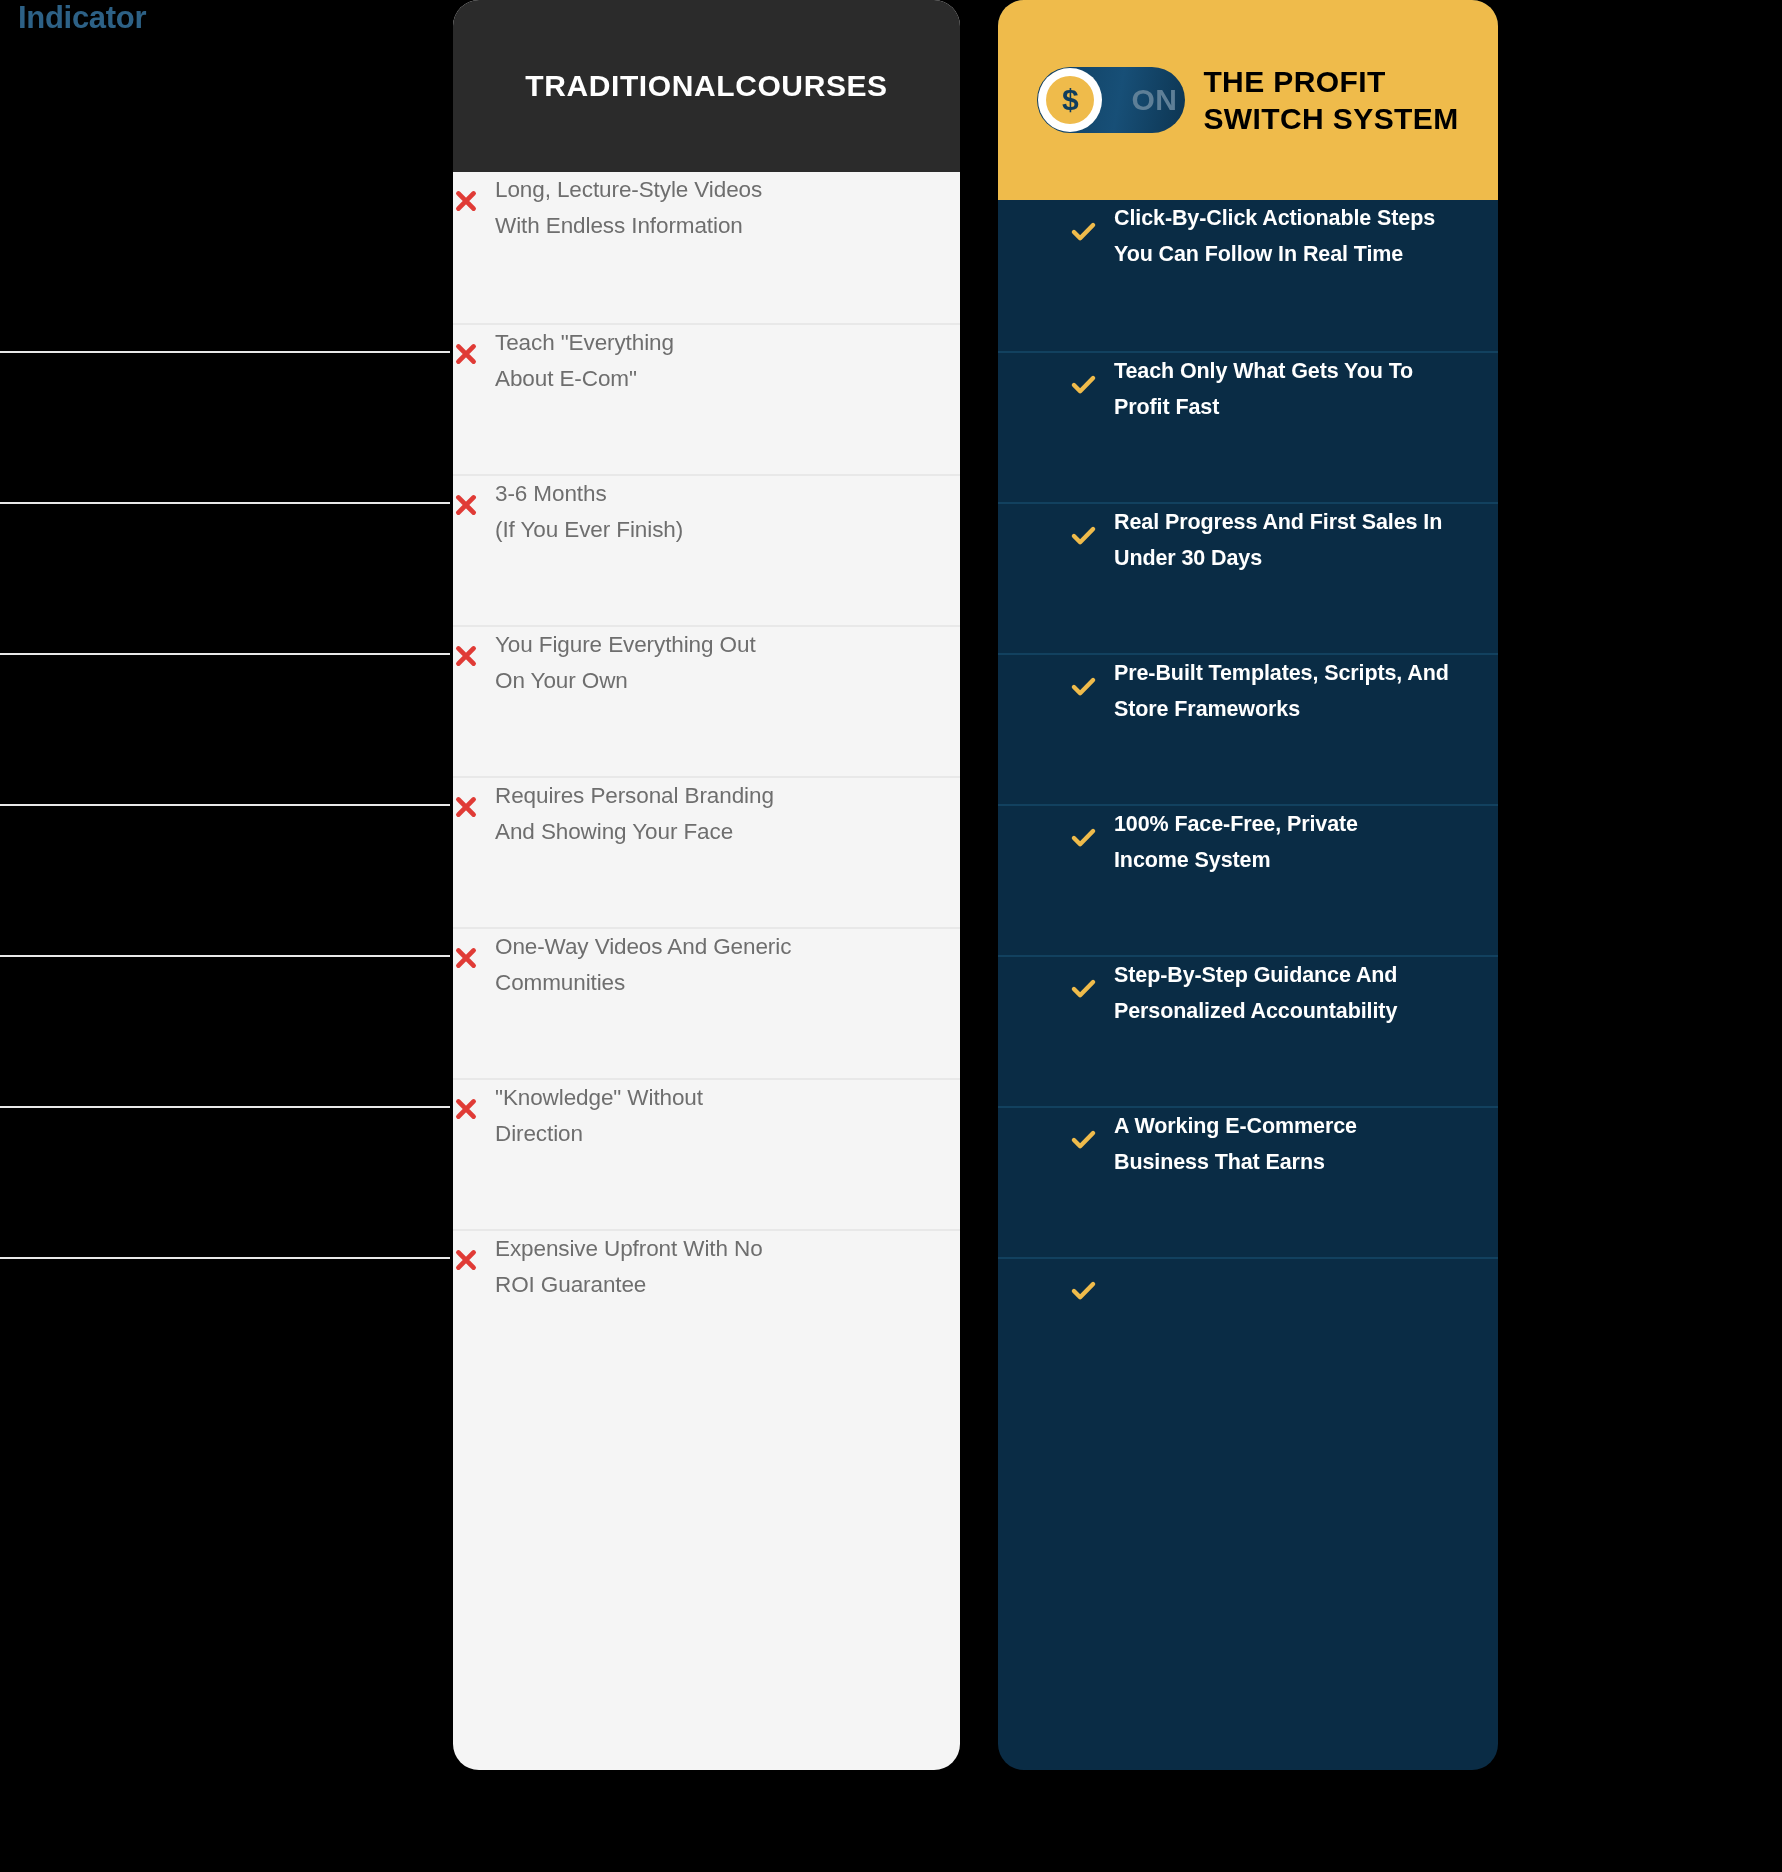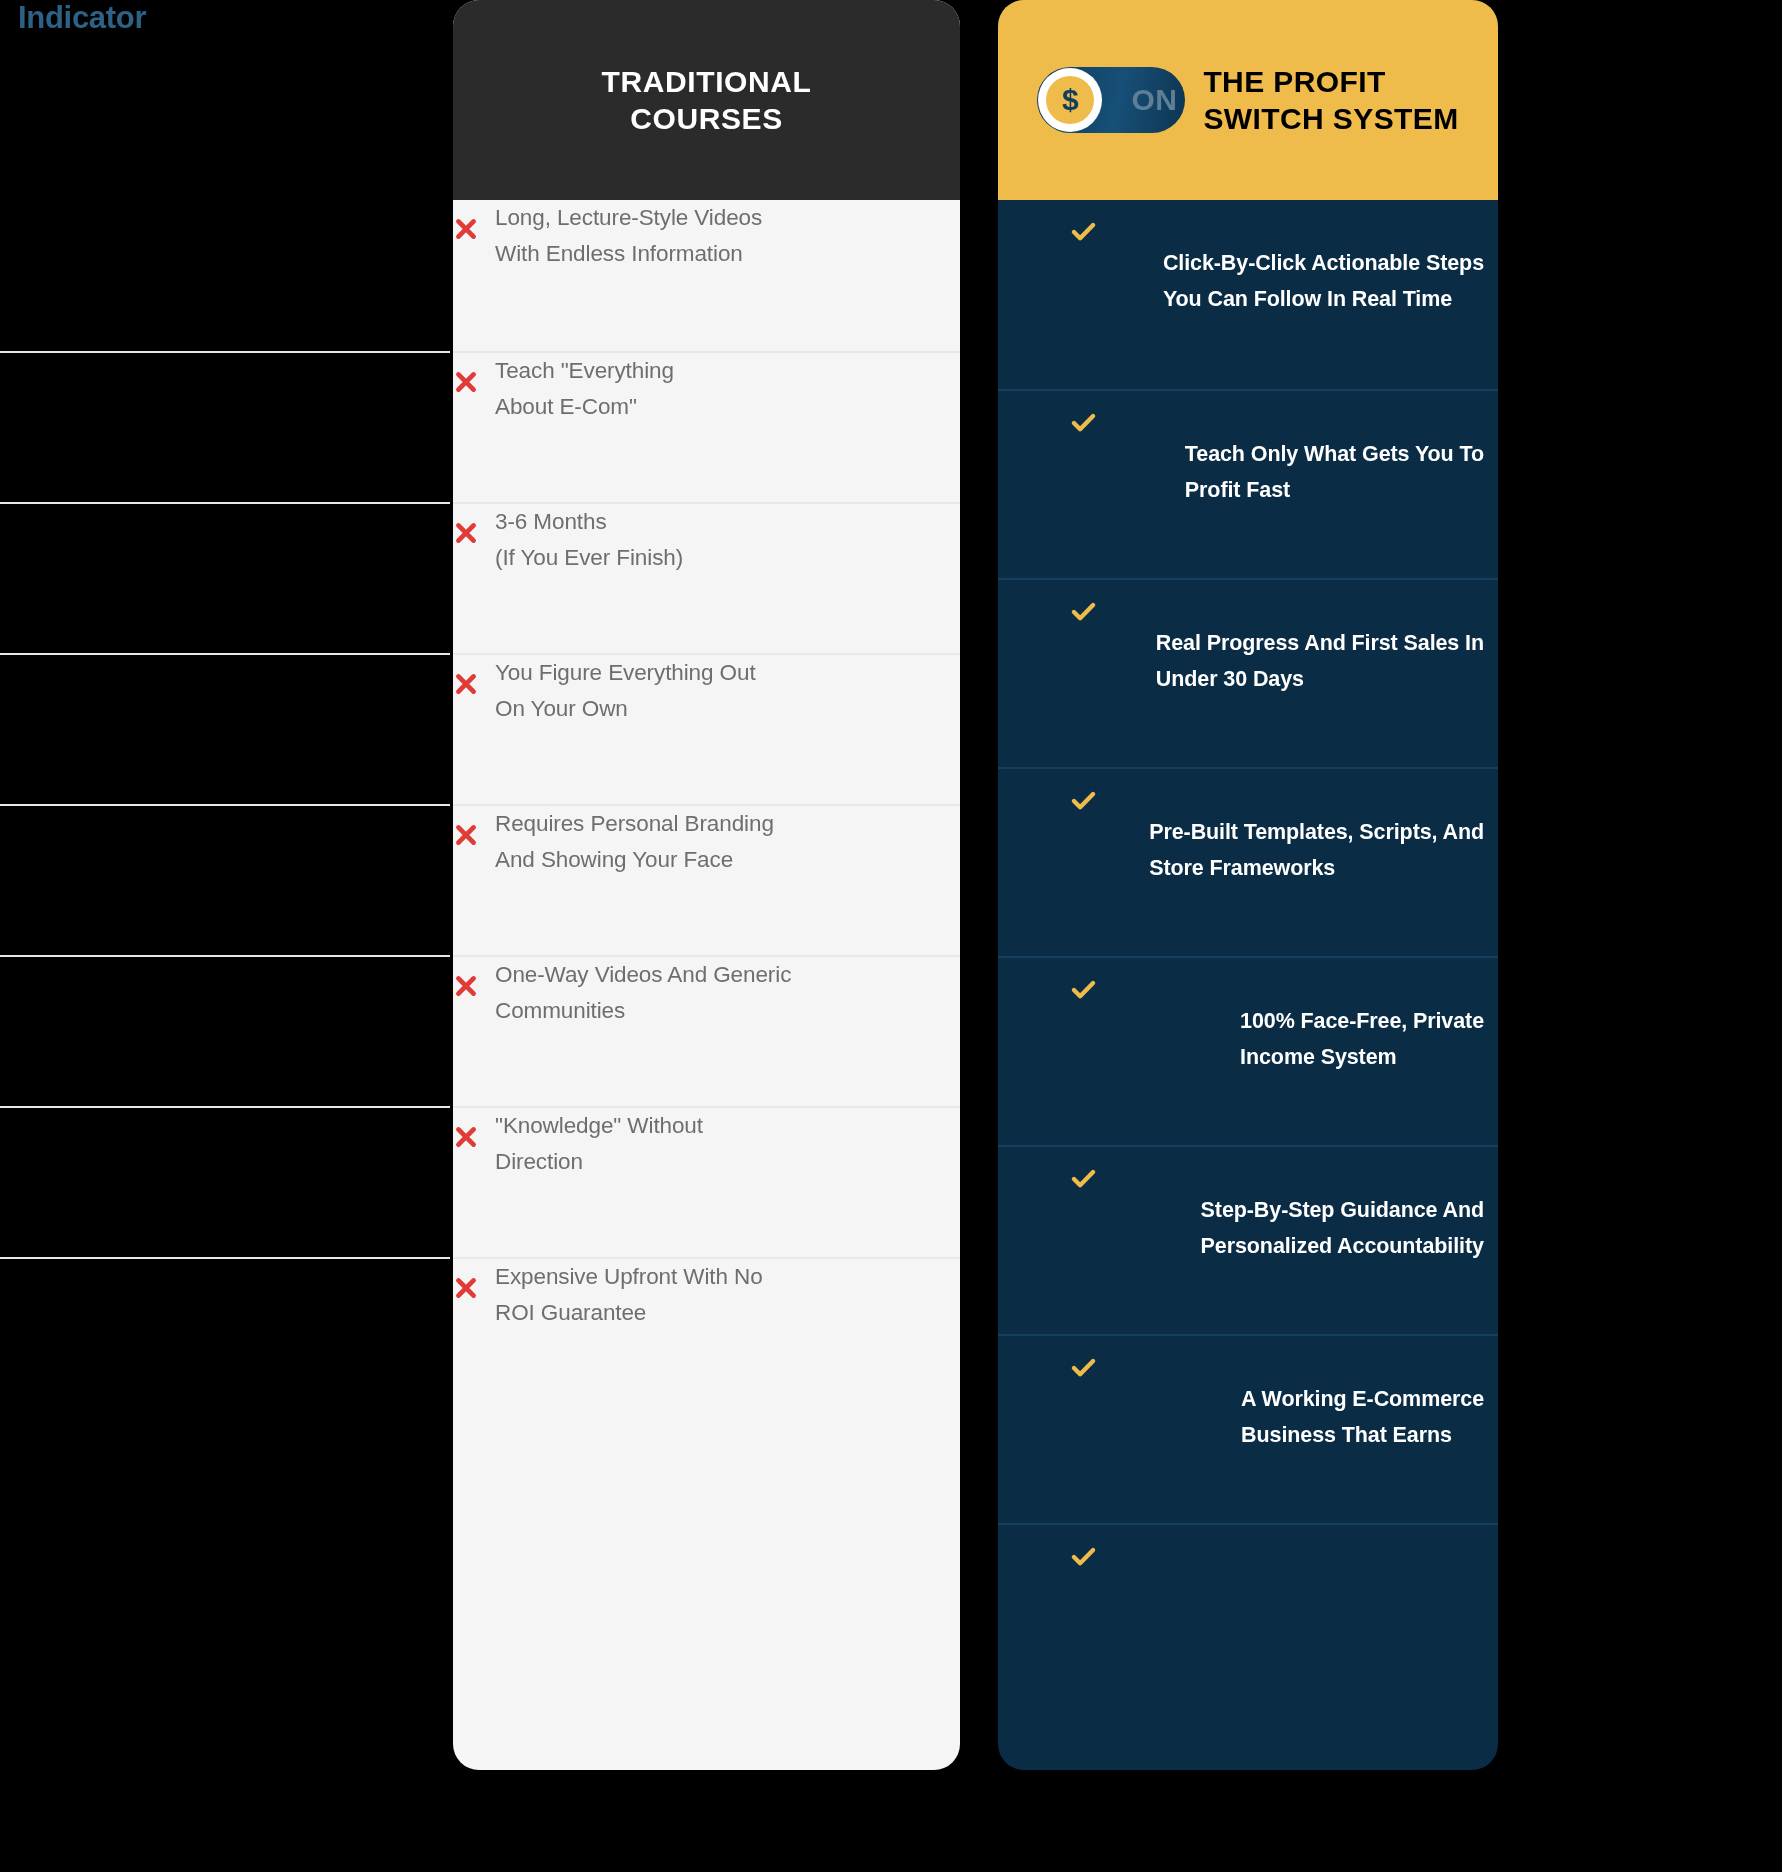--- a/index.html
+++ b/index.html
@@ -48,23 +48,23 @@
     flex:0 0 507px;
     width:507px;
     margin-left:3px;
     background:#f5f5f5;
     border-radius:26px;
     overflow:hidden;
     height:1770px;
   }
   .trad-head {
     background:#2b2b2b;
-    height:200px;
-    display:flex;
-    flex-direction:column;
+    height:172px;
+    display:flex;
+    flex-direction:row;
     align-items:center;
     justify-content:center;
   }
   .trad-head-line {
     color:#ffffff;
     font-size:30px;
     font-weight:bold;
     letter-spacing:0.6px;
     line-height:1.25;
     text-align:center;
@@ -154,27 +154,26 @@
   .profit-title-line {
     color:#000000;
     font-size:30px;
     font-weight:bold;
     letter-spacing:0.4px;
     line-height:1.25;
     white-space:nowrap;
   }
   .profit-rows { background:#0a2c45; }
   .profit-row {
-    height:189px;
+    height:151px;
     border-top:2px solid #12415f;
     display:flex;
-    align-items:flex-end;
+    align-items:flex-start;
     padding-left:72px;
     padding-right:14px;
-    flex-direction:column;
   }
   .profit-row.first { border-top:none; }
   .check-icon {
     flex:0 0 auto;
     width:27px; height:27px;
     margin-right:17px;
     align-self:flex-start;
     margin-top:18px;
   }
   .profit-text {

